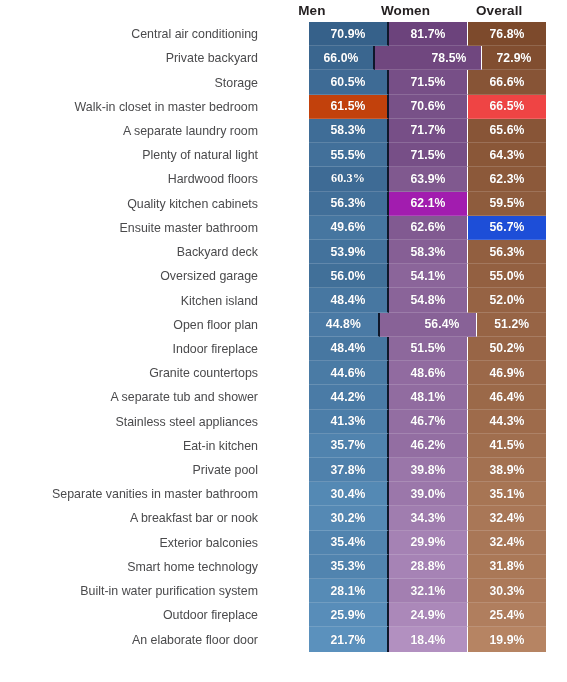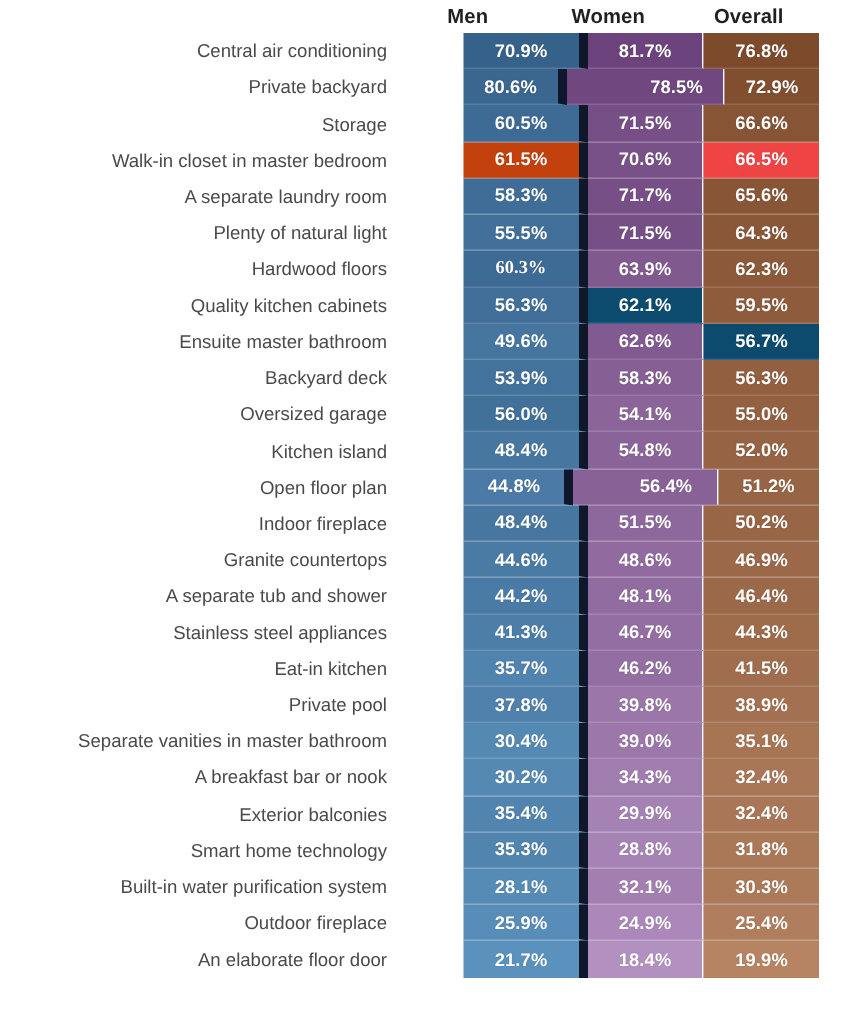--- a/index.html
+++ b/index.html
@@ -79,21 +79,21 @@
     align-items: center;
     justify-content: center;
     font-size: 12.2px;
     font-weight: bold;
     color: #ffffff;
     box-sizing: border-box;
     border-bottom: 1px solid rgba(255,255,255,0.16);
     text-shadow: 0 0 1px rgba(0,0,0,0.18);
     letter-spacing: 0.1px;
   }
-  .heat-cell.col-men   { border-right: 6px solid #0f172a; margin-left: 44px; }
+  .heat-cell.col-men   { border-right: 2px solid #0f172a; margin-left: 44px; }
   .heat-cell.col-women { border-right: 1px solid #ffffff; }
   .heat-row:last-child .heat-cell { border-bottom: none; }
 </style>
 </head>
 <body>
 
 <div id="page">
 
   <div id="header-row">
     <div class="col-header">Men</div>
@@ -130,21 +130,21 @@
       <div class="row-label">An elaborate floor door</div>
     </div>
 
   <div id="heat-grid">
       <div class="heat-row">
         <div class="heat-cell col-men" style="background-color: rgb(54, 97, 138);">70.9%</div>
         <div class="heat-cell col-women" style="background-color: rgb(108, 67, 124);">81.7%</div>
         <div class="heat-cell col-overall" style="background-color: rgb(125, 74, 44);">76.8%</div>
       </div>
       <div class="heat-row">
-        <div class="heat-cell col-men" style="background-color: rgb(58, 102, 143);">80.6%</div>
+        <div class="heat-cell col-men" style="background-color: rgb(58, 102, 143);">66.0%</div>
         <div class="heat-cell col-women" style="background-color: rgb(112, 71, 127); padding-left: 42px;">78.5%</div>
         <div class="heat-cell col-overall" style="background-color: rgb(129, 78, 48);">72.9%</div>
       </div>
       <div class="heat-row">
         <div class="heat-cell col-men" style="background-color: rgb(62, 107, 149);">60.5%</div>
         <div class="heat-cell col-women" style="background-color: rgb(119, 79, 135);">71.5%</div>
         <div class="heat-cell col-overall" style="background-color: rgb(135, 84, 54);">66.6%</div>
       </div>
       <div class="heat-row">
         <div class="heat-cell col-men" style="background-color: #c2410c;">61.5%</div>
@@ -161,27 +161,27 @@
         <div class="heat-cell col-women" style="background-color: rgb(119, 79, 135);">71.5%</div>
         <div class="heat-cell col-overall" style="background-color: rgb(138, 87, 56);">64.3%</div>
       </div>
       <div class="heat-row">
         <div class="heat-cell col-men" style="background-color: rgb(62, 107, 149); font-family: Liberation Serif, serif;">60.3%</div>
         <div class="heat-cell col-women" style="background-color: rgb(128, 89, 143);">63.9%</div>
         <div class="heat-cell col-overall" style="background-color: rgb(140, 89, 58);">62.3%</div>
       </div>
       <div class="heat-row">
         <div class="heat-cell col-men" style="background-color: rgb(65, 111, 153);">56.3%</div>
-        <div class="heat-cell col-women" style="background-color: #0c4a6e;">62.1%</div>
+        <div class="heat-cell col-women" style="background-color: #a21caf;">62.1%</div>
         <div class="heat-cell col-overall" style="background-color: rgb(142, 92, 61);">59.5%</div>
       </div>
       <div class="heat-row">
         <div class="heat-cell col-men" style="background-color: rgb(70, 118, 160);">49.6%</div>
         <div class="heat-cell col-women" style="background-color: rgb(129, 90, 145);">62.6%</div>
-        <div class="heat-cell col-overall" style="background-color: #0c4a6e;">56.7%</div>
+        <div class="heat-cell col-overall" style="background-color: #1d4ed8;">56.7%</div>
       </div>
       <div class="heat-row">
         <div class="heat-cell col-men" style="background-color: rgb(67, 114, 156);">53.9%</div>
         <div class="heat-cell col-women" style="background-color: rgb(134, 95, 149);">58.3%</div>
         <div class="heat-cell col-overall" style="background-color: rgb(146, 95, 64);">56.3%</div>
       </div>
       <div class="heat-row">
         <div class="heat-cell col-men" style="background-color: rgb(65, 112, 153);">56.0%</div>
         <div class="heat-cell col-women" style="background-color: rgb(139, 101, 154);">54.1%</div>
         <div class="heat-cell col-overall" style="background-color: rgb(147, 96, 65);">55.0%</div>

